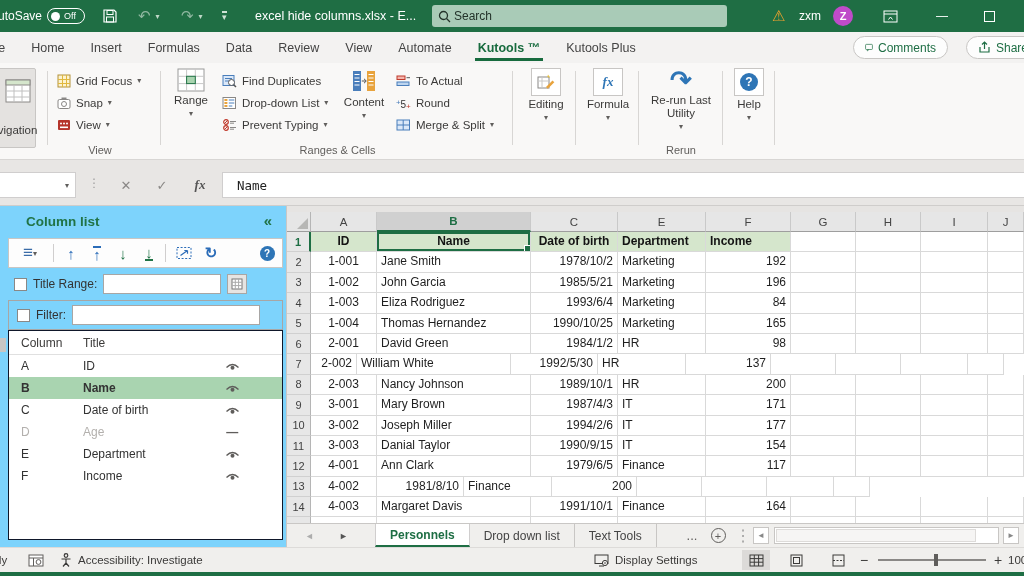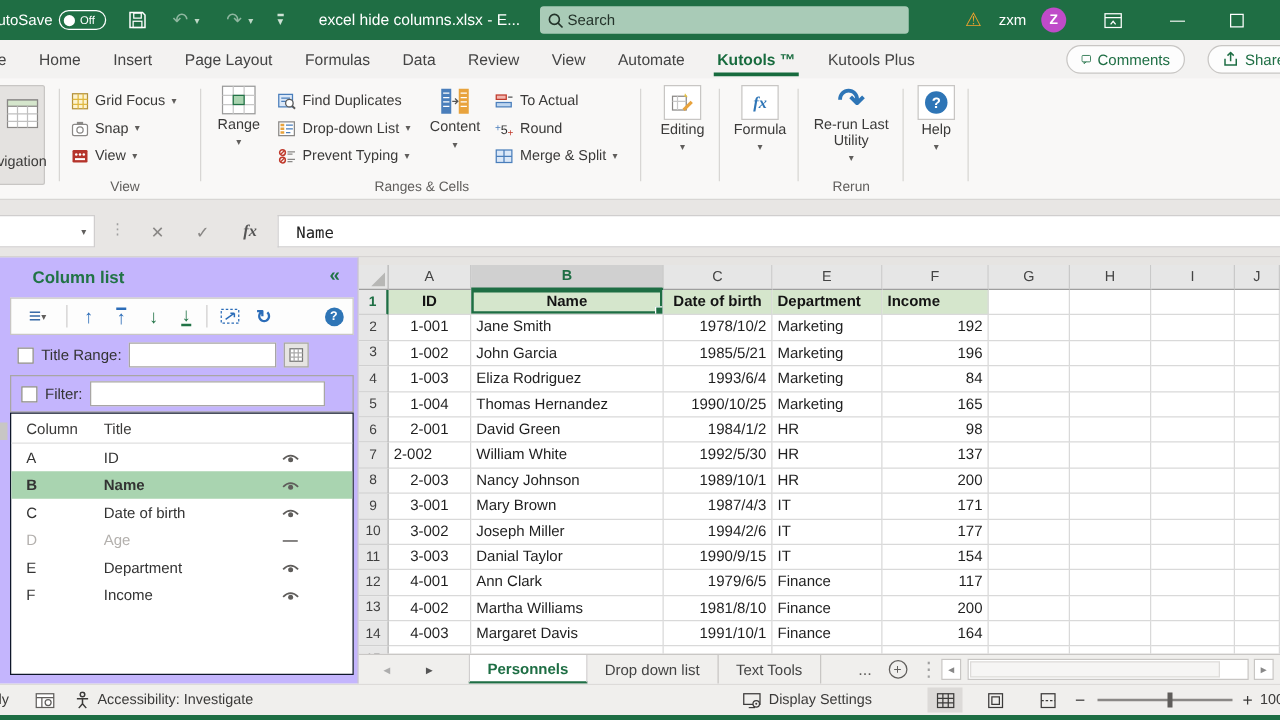--- a/index.html
+++ b/index.html
@@ -53,21 +53,21 @@
 
 
 .fbar{left:0;top:160px;width:1024px;height:46px;background:#e8e6e4;border-bottom:1px solid #cfcdcb;}
 .namebox{position:absolute;left:-20px;top:12px;width:96px;height:26px;background:#fff;border:1px solid #d0cece;display:flex;align-items:center;}
 .namebox .caret{position:absolute;right:6px;}
 .fdots{position:absolute;left:88px;top:16px;color:#a0a0a0;font-size:12px;letter-spacing:0;}
 .fbtn{position:absolute;top:12px;height:26px;width:28px;display:flex;align-items:center;justify-content:center;color:#8a8886;font-size:13px;}
 .ffield{position:absolute;left:222px;top:12px;right:0;height:26px;background:#fff;border:1px solid #d0cece;border-right:none;display:flex;align-items:center;padding-left:14px;font-family:"DejaVu Sans Mono",monospace;font-size:12.5px;color:#222;}
 
 
-.panecol{left:0;top:206px;width:287px;height:341px;background:#c4b5fd;border-right:1px solid #c9c7c5;}
+.panecol{left:0;top:206px;width:287px;height:341px;background:#7dd3fc;border-right:1px solid #c9c7c5;}
 .leftstrip-tab{position:absolute;left:0;top:132px;width:6px;height:14px;background:#c8c6c4;}
 .panetitle{position:absolute;left:26px;top:8px;font-size:13.5px;font-weight:bold;color:#217346;}
 .panecollapse{position:absolute;right:14px;top:6px;font-size:15px;font-weight:bold;color:#217346;}
 .ptoolbar{position:absolute;left:8px;top:32px;width:275px;height:30px;background:#fdfdfd;border:1px solid #c8c6c4;display:flex;align-items:center;}
 .pt{position:absolute;top:0;height:28px;display:flex;align-items:center;justify-content:center;}
 .ptsep{position:absolute;top:5px;height:18px;width:1px;background:#d0cece;}
 .arr-blue{color:#2b6cb8;font-size:15px;font-weight:bold;}
 .arr-green{color:#217346;font-size:15px;font-weight:bold;}
 .bar-top{border-top:2px solid #2b6cb8;line-height:13px;display:inline-block;}
 .bar-bot{border-bottom:2px solid #217346;line-height:13px;display:inline-block;}
@@ -184,21 +184,20 @@
   <div class="winbtn" style="left:972px">
       <span style="width:11px;height:11px;border:1.2px solid #fff;display:inline-block"></span>
     </div>
 </div>
 
 <div class="abs menubar">
   <div class="mtabrow">
       <div class="mtab">File</div>
       <div class="mtab">Home</div>
       <div class="mtab">Insert</div>
-      <div class="mtab">Page Layout</div>
       <div class="mtab">Formulas</div>
       <div class="mtab">Data</div>
       <div class="mtab">Review</div>
       <div class="mtab">View</div>
       <div class="mtab">Automate</div>
       <div class="mtab active">Kutools ™</div>
       <div class="mtab">Kutools Plus</div>
     </div>
   <div class="pillbtn" style="left:853px;width:95px">
     <svg width="14" height="13" viewBox="0 0 14 13">
@@ -615,21 +614,21 @@
         <div class="gc" style="width:87px;text-align:right">1984/1/2</div>
         <div class="gc" style="width:88px;text-align:left">HR</div>
         <div class="gc" style="width:85px;text-align:right">98</div>
         <div class="gc" style="width:65px;text-align:left"></div>
         <div class="gc" style="width:65px;text-align:left"></div>
         <div class="gc" style="width:67px;text-align:left"></div>
         <div class="gc" style="width:36px;text-align:left"></div>
       </div>
       <div class="grow">
         <div class="grh">7</div>
-        <div class="gc" style="width:66px;text-align:left">2-002</div>
+        <div class="gc" style="width:46px;text-align:right">2-002</div>
         <div class="gc" style="width:154px;text-align:left">William White</div>
         <div class="gc" style="width:87px;text-align:right">1992/5/30</div>
         <div class="gc" style="width:88px;text-align:left">HR</div>
         <div class="gc" style="width:85px;text-align:right">137</div>
         <div class="gc" style="width:65px;text-align:left"></div>
         <div class="gc" style="width:65px;text-align:left"></div>
         <div class="gc" style="width:67px;text-align:left"></div>
         <div class="gc" style="width:36px;text-align:left"></div>
       </div>
       <div class="grow">
@@ -688,21 +687,20 @@
         <div class="gc" style="width:88px;text-align:left">Finance</div>
         <div class="gc" style="width:85px;text-align:right">117</div>
         <div class="gc" style="width:65px;text-align:left"></div>
         <div class="gc" style="width:65px;text-align:left"></div>
         <div class="gc" style="width:67px;text-align:left"></div>
         <div class="gc" style="width:36px;text-align:left"></div>
       </div>
       <div class="grow">
         <div class="grh">13</div>
         <div class="gc" style="width:66px;text-align:center">4-002</div>
-        <div class="gc" style="width:154px;text-align:left">Martha Williams</div>
         <div class="gc" style="width:87px;text-align:right">1981/8/10</div>
         <div class="gc" style="width:88px;text-align:left">Finance</div>
         <div class="gc" style="width:85px;text-align:right">200</div>
         <div class="gc" style="width:65px;text-align:left"></div>
         <div class="gc" style="width:65px;text-align:left"></div>
         <div class="gc" style="width:67px;text-align:left"></div>
         <div class="gc" style="width:36px;text-align:left"></div>
       </div>
       <div class="grow">
         <div class="grh">14</div>

